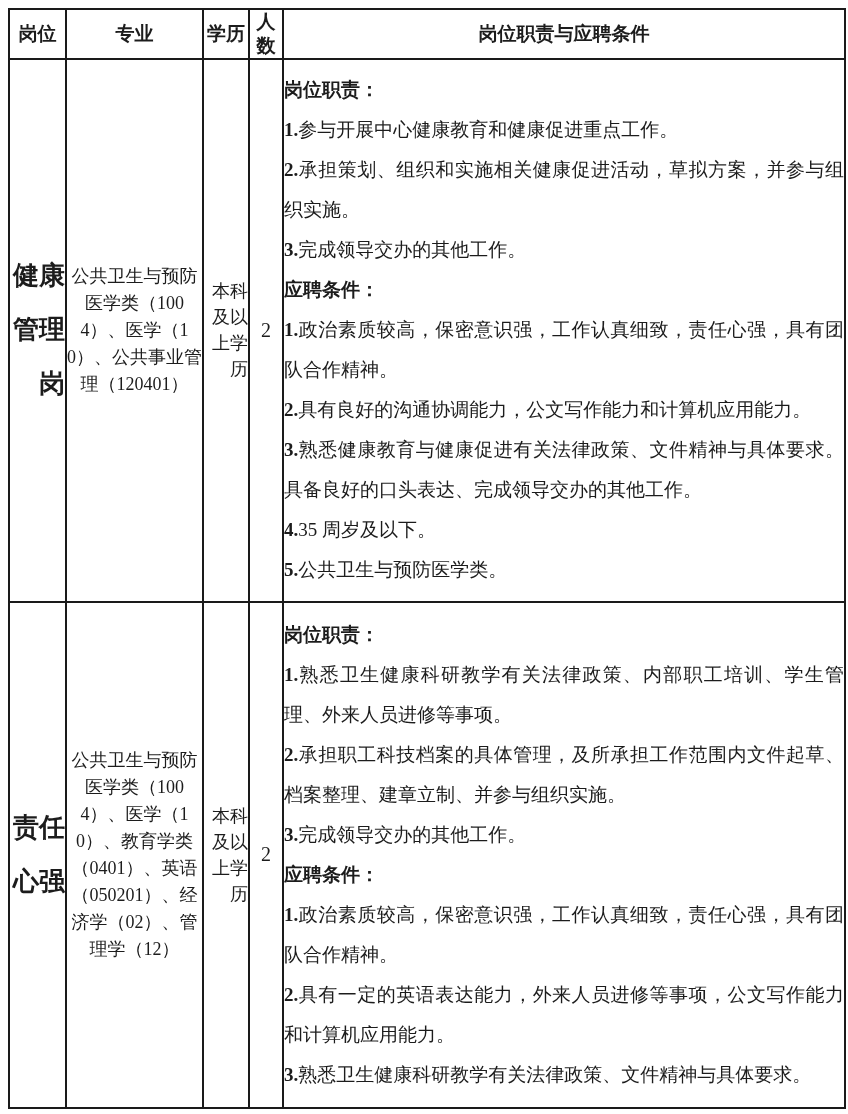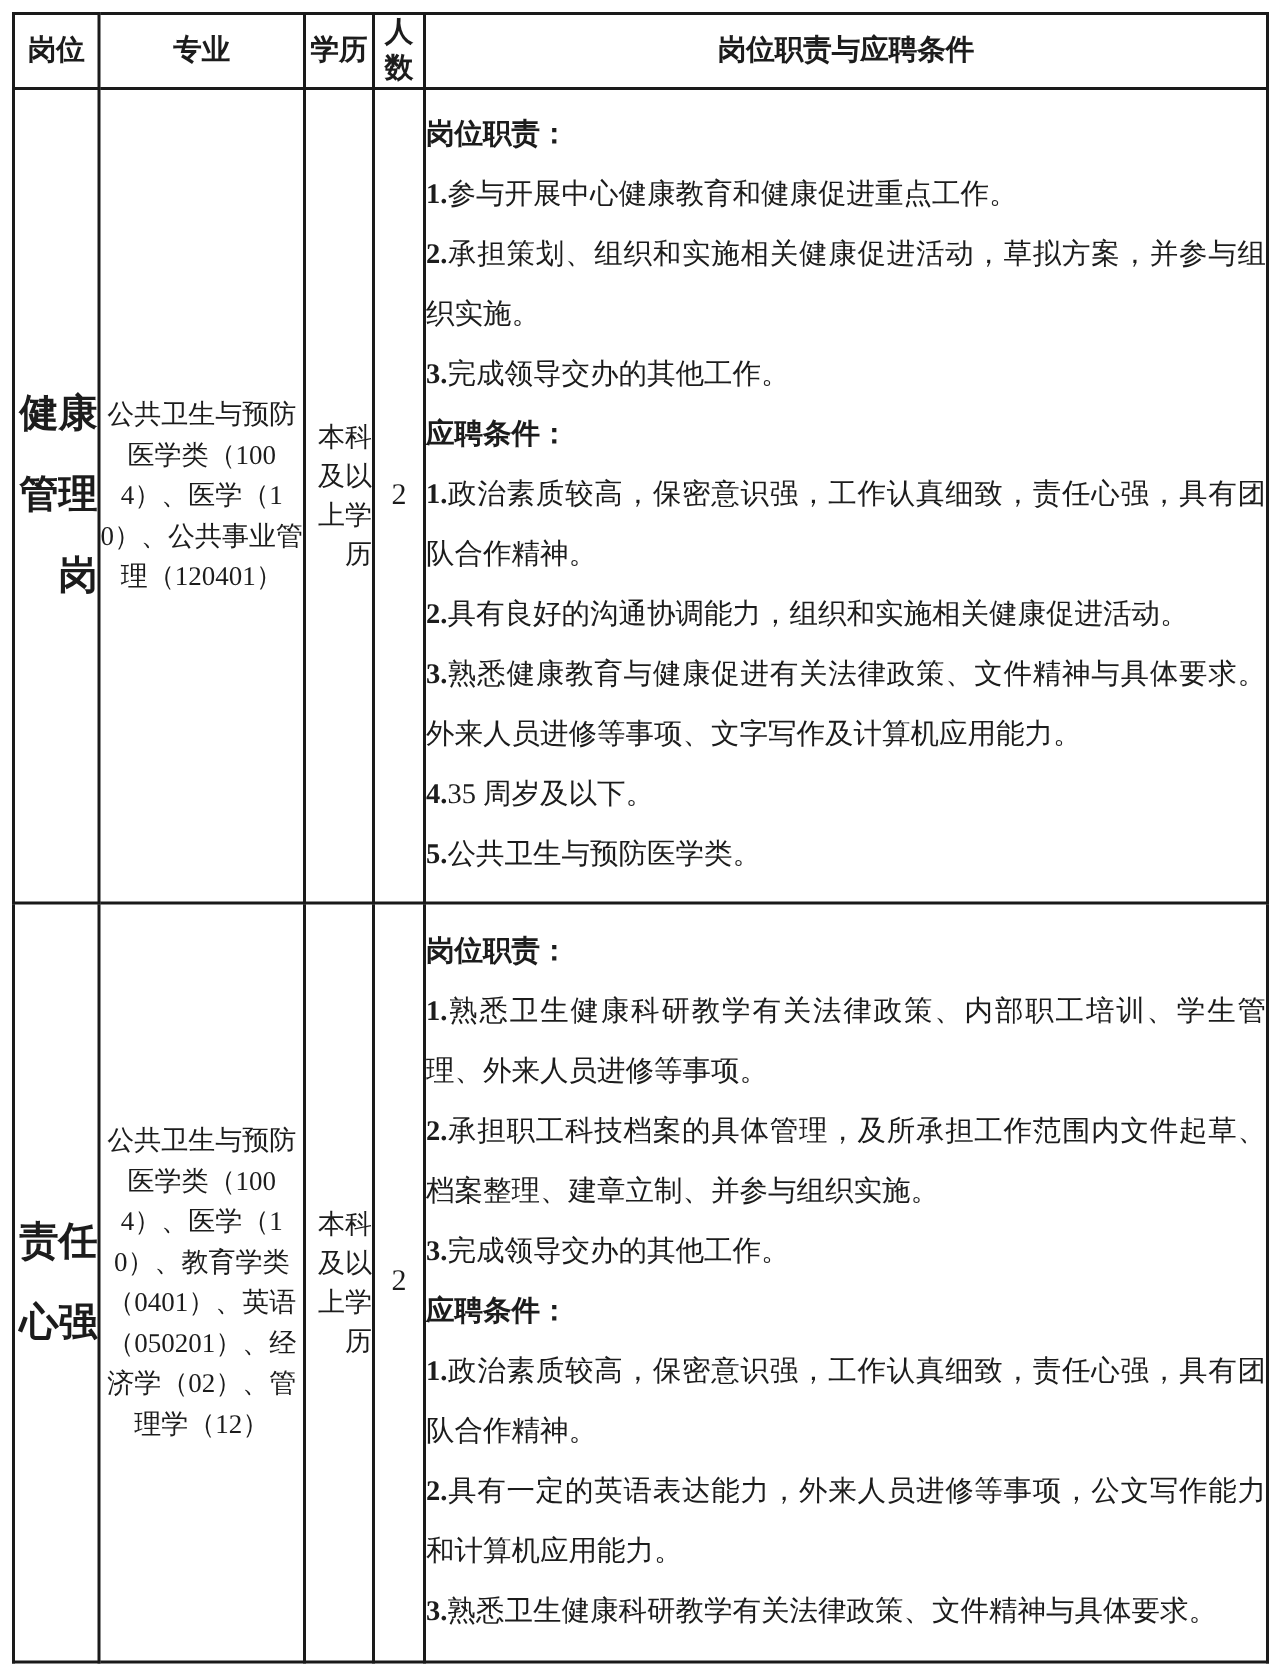--- a/index.html
+++ b/index.html
@@ -118,22 +118,22 @@
       <td class="cell-education">本科及以上学历</td>
       <td class="cell-headcount">2</td>
       <td class="cell-details">
 
       <p class="section-head"><span class="num"></span><span class="txt">岗位职责：</span></p>
             <p><span class="num">1.</span><span class="txt">参与开展中心健康教育和健康促进重点工作。</span></p>
             <p><span class="num">2.</span><span class="txt">承担策划、组织和实施相关健康促进活动，草拟方案，并参与组织实施。</span></p>
             <p><span class="num">3.</span><span class="txt">完成领导交办的其他工作。</span></p>
             <p class="section-head"><span class="num"></span><span class="txt">应聘条件：</span></p>
             <p><span class="num">1.</span><span class="txt">政治素质较高，保密意识强，工作认真细致，责任心强，具有团队合作精神。</span></p>
-            <p><span class="num">2.</span><span class="txt">具有良好的沟通协调能力，组织和实施相关健康促进活动。</span></p>
-            <p><span class="num">3.</span><span class="txt">熟悉健康教育与健康促进有关法律政策、文件精神与具体要求。外来人员进修等事项、文字写作及计算机应用能力。</span></p>
+            <p><span class="num">2.</span><span class="txt">具有良好的沟通协调能力，公文写作能力和计算机应用能力。</span></p>
+            <p><span class="num">3.</span><span class="txt">熟悉健康教育与健康促进有关法律政策、文件精神与具体要求。具备良好的口头表达、完成领导交办的其他工作。</span></p>
             <p><span class="num">4.</span><span class="txt">35 周岁及以下。</span></p>
             <p><span class="num">5.</span><span class="txt">公共卫生与预防医学类。</span></p>
           </td>
     </tr>
     <tr class="row2">
       <td class="cell-position">责任心强</td>
       <td class="cell-major">公共卫生与预防医学类（1004）、医学（10）、教育学类（0401）、英语（050201）、经济学（02）、管理学（12）</td>
       <td class="cell-education">本科及以上学历</td>
       <td class="cell-headcount">2</td>
       <td class="cell-details">

